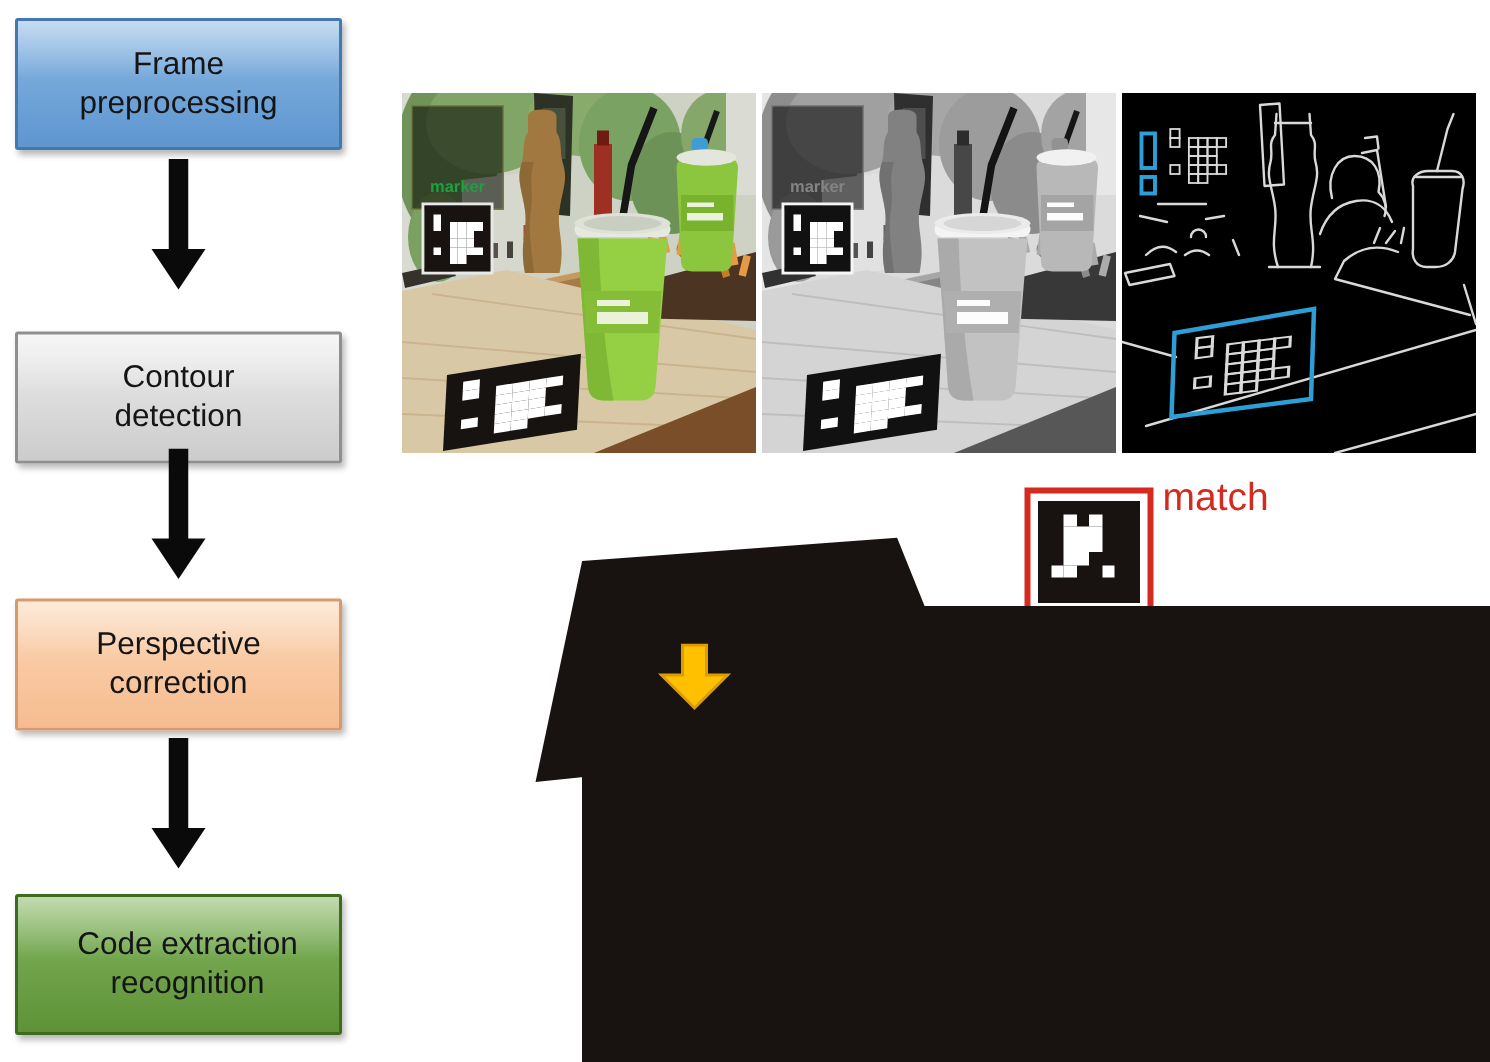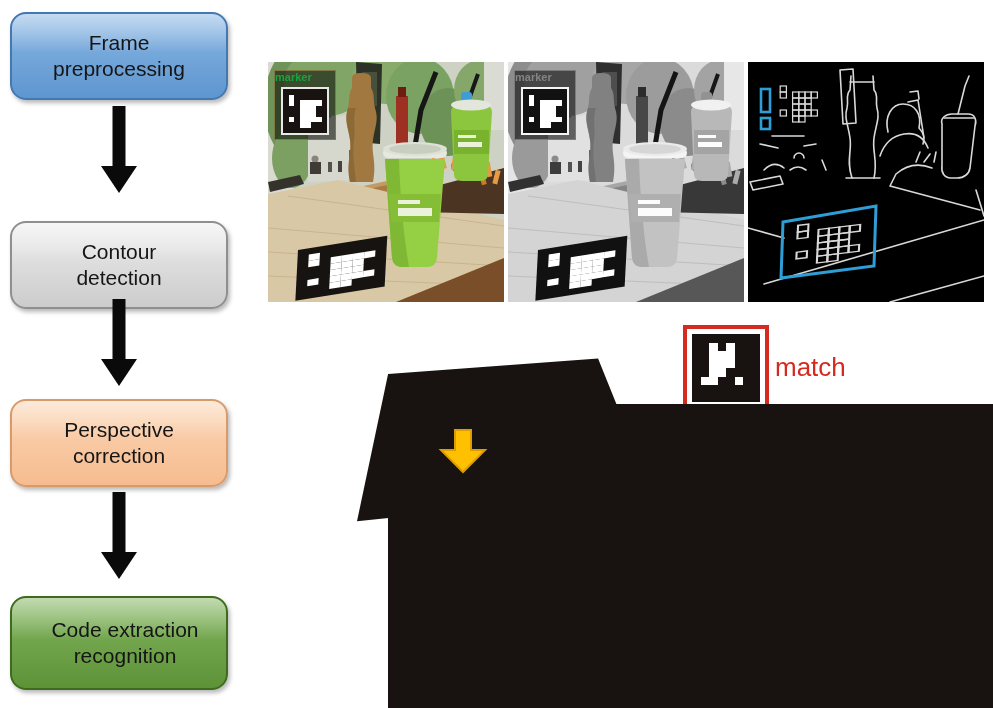--- a/index.html
+++ b/index.html
@@ -3,60 +3,60 @@
 <meta charset="utf-8">
 <style>
   html,body{margin:0;padding:0;}
   body{
     width:993px;height:708px;position:relative;background:#ffffff;
     font-family:"Liberation Sans",sans-serif;overflow:hidden;
   }
   
   .flow-box{
     position:absolute;left:10px;width:218px;box-sizing:border-box;
-    border:2px solid #888;border-radius:16px;
+    border:2px solid #888;border-radius:2px;
     display:flex;align-items:center;justify-content:center;text-align:center;
     font-size:21px;line-height:1.25;color:#151515;white-space:pre-line;
     box-shadow:2px 3px 4px rgba(0,0,0,.28);
   }
   #fb0{top:12px;height:88px}
   #fb1{top:205px;height:88px}
   #fb2{top:399px;height:88px}
   #fb3{top:596px;height:94px}
   .flow-arrow{position:absolute;left:99px;width:40px;height:88px}
   #fa0{top:106px}#fa1{top:299px}#fa2{top:492px}
   
   .photo{position:absolute;top:62px;width:236px;height:240px;overflow:hidden;background:#000}
   #photo1{left:268px}#photo2{left:508px}#photo3{left:748px}
   #photo2{filter:grayscale(1) contrast(1.03) brightness(1.04)}
   .scene{position:absolute;left:0;top:0;width:100%;height:100%}
   .inset{
     position:absolute;left:6px;top:8px;width:62px;height:70px;
     background:rgba(16,20,12,.62);border:1px solid #7c7a42;box-sizing:border-box;
   }
-  .inset-label{height:13px;line-height:13px;text-align:left;
-    font-size:11px;font-weight:bold;color:var(--marker-label-green,#18a43b);}
+  .inset-label{height:13px;line-height:13px;text-align:center;
+    font-size:11px;font-weight:bold;color:var(--marker-label-green,#18a43b);margin-top:48px;}
   .inset-thumb{width:44px;height:44px;margin:3px auto 0 auto;border:2px solid #e8e8e8;}
   
   .marker{background:#181310;box-sizing:border-box;padding:12.5%;}
   .marker .mg-inner{width:100%;height:100%;display:grid;
     grid-template-columns:repeat(6,1fr);grid-template-rows:repeat(6,1fr);}
   .marker .mg-inner .on{background:#ffffff;}
   .abs{position:absolute}
   
   #skewed{left:377px;top:300px;width:166px;height:166px;
     transform:perspective(620px) rotateX(57deg) rotate(-9deg) skewX(-6deg);}
   #persp-arrow{position:absolute;left:437px;top:429px;width:52px;height:45px}
   #rectified{left:388px;top:475px;width:141px;height:141px}
   
   #match-box{position:absolute;left:683px;top:325px;width:86px;height:86px;
     box-sizing:border-box;border:4px solid var(--match-red,#d42a1f);
     background:#fff;padding:5px;}
   #match-box .marker{width:100%;height:100%;}
-  #match-label{position:absolute;left:775px;top:352px;font-size:26px;
+  #match-label{position:absolute;left:775px;top:316px;font-size:26px;
     color:var(--match-red,#d42a1f);}
   #m-a{left:608px;top:404px;width:54px;height:54px}
   #m-c{left:801px;top:404px;width:55px;height:55px}
   #m-center{left:681px;top:425px;width:99px;height:99px}
   #m-b{left:608px;top:480px;width:55px;height:55px}
   #m-d{left:802px;top:479px;width:55px;height:55px}
   #m-e{left:645px;top:546px;width:66px;height:66px}
   #m-f{left:751px;top:546px;width:67px;height:67px}
 </style>
 </head>

